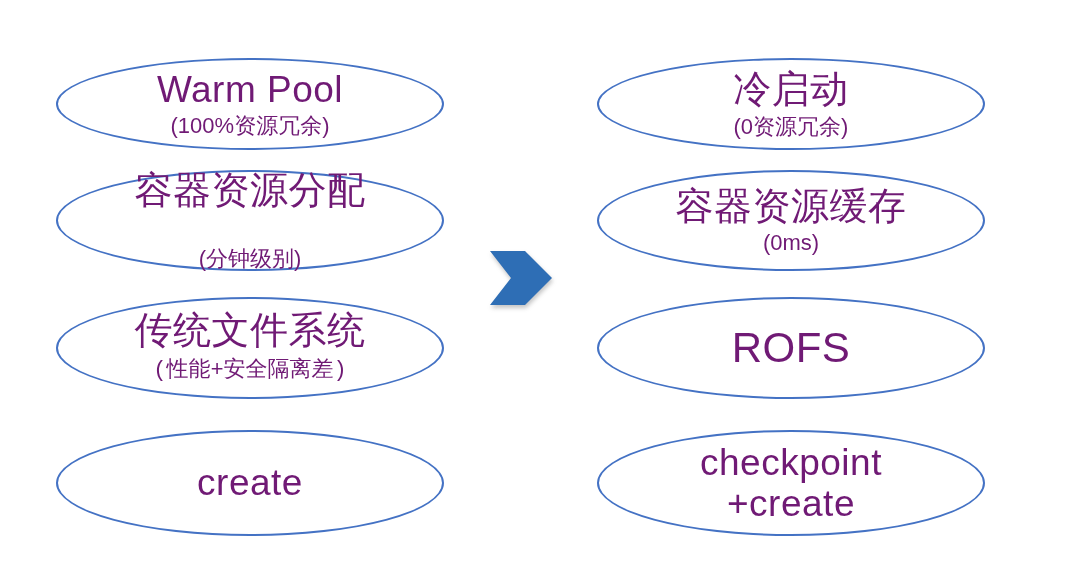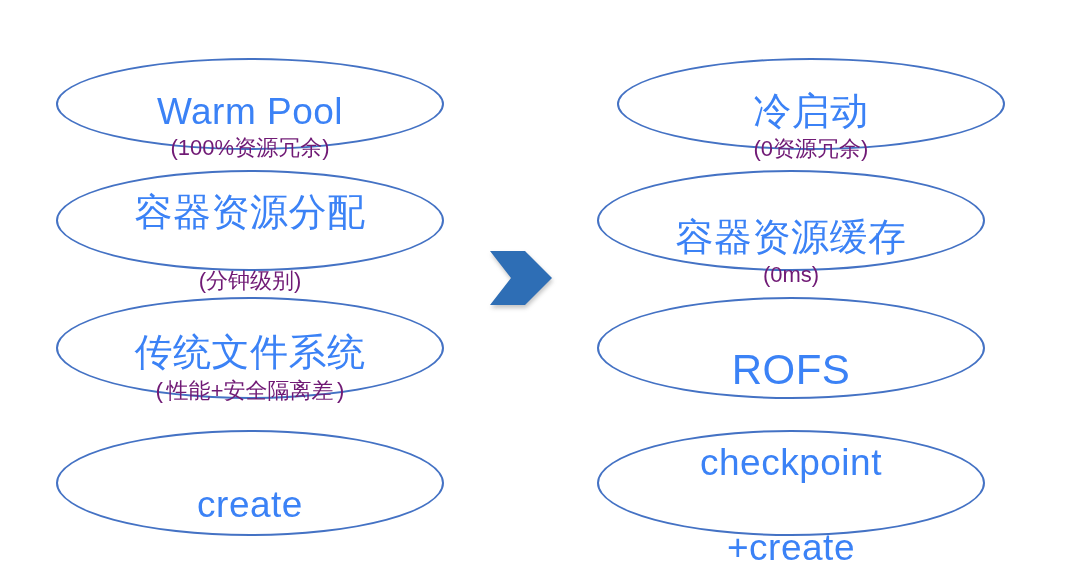--- a/index.html
+++ b/index.html
@@ -20,43 +20,42 @@
     display: flex;
     flex-direction: column;
     align-items: center;
     justify-content: center;
     text-align: center;
   }
   .title {
     display: block;
     font-size: 38px;
     line-height: 1.12;
-    color: #3b82f6;
+    color: #701a75;
     letter-spacing: 0.5px;
     white-space: nowrap;
-    margin-top: 44px;
   }
   .title.xl { font-size: 42px; }
   .title.en { font-size: 37px; }
   .subtitle {
     display: block;
     font-size: 22px;
     line-height: 1.2;
     color: #701a75;
     margin-top: 3px;
     white-space: nowrap;
   }
   
   .l1 { left: 56px;  top: 58px;  width: 388px; height: 92px;  }
   .l2 { left: 56px;  top: 170px; width: 388px; height: 101px; gap: 32px; }
   .l3 { left: 56px;  top: 297px; width: 388px; height: 102px; font-family: Liberation Mono, monospace; }
   .l4 { left: 56px;  top: 430px; width: 388px; height: 106px; gap: 8px; }
   
-  .r1 { left: 617px; top: 58px;  width: 388px; height: 92px;  }
-  .r2 { left: 597px; top: 170px; width: 388px; height: 101px; justify-content: space-between; }
+  .r1 { left: 597px; top: 58px;  width: 388px; height: 92px;  }
+  .r2 { left: 597px; top: 170px; width: 388px; height: 101px; }
   .r3 { left: 597px; top: 297px; width: 388px; height: 102px; gap: 22px; }
   .r4 { left: 597px; top: 430px; width: 388px; height: 106px; }
   .arrow {
     position: absolute;
     left: 490px;
     top: 251px;
     width: 62px;
     height: 54px;
     filter: drop-shadow(1px 3px 2px rgba(90,90,90,0.35));
   }

